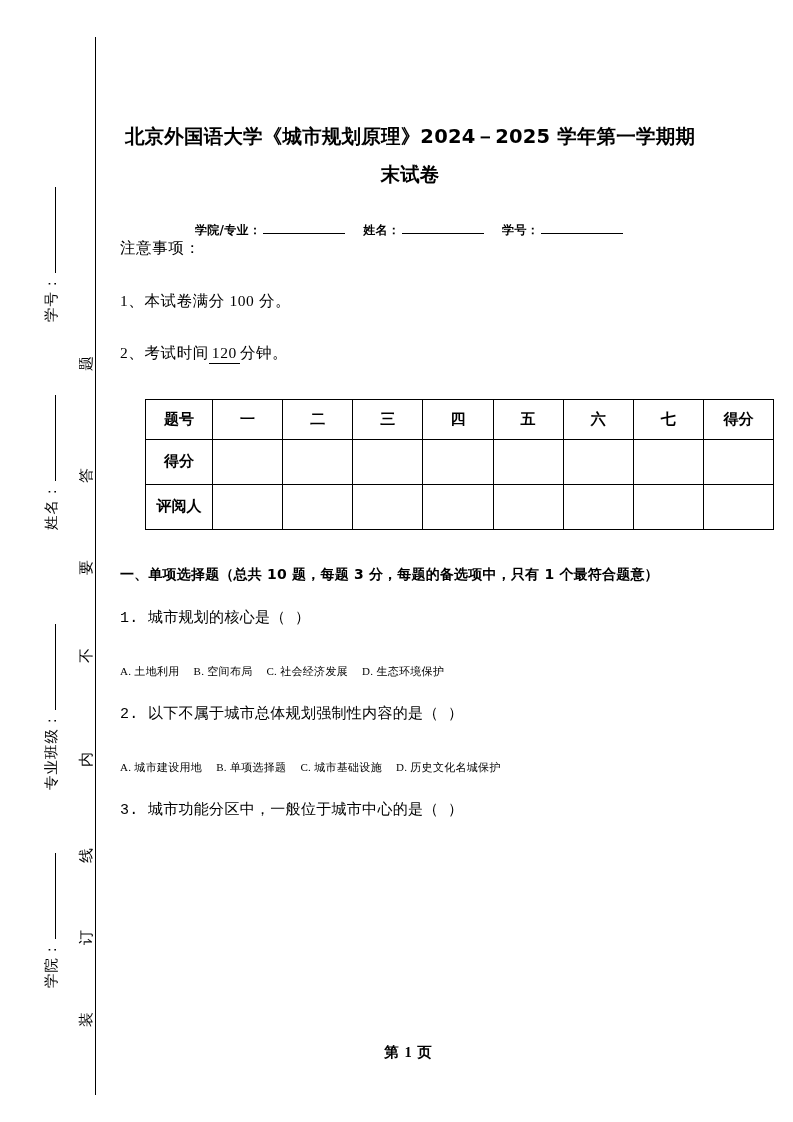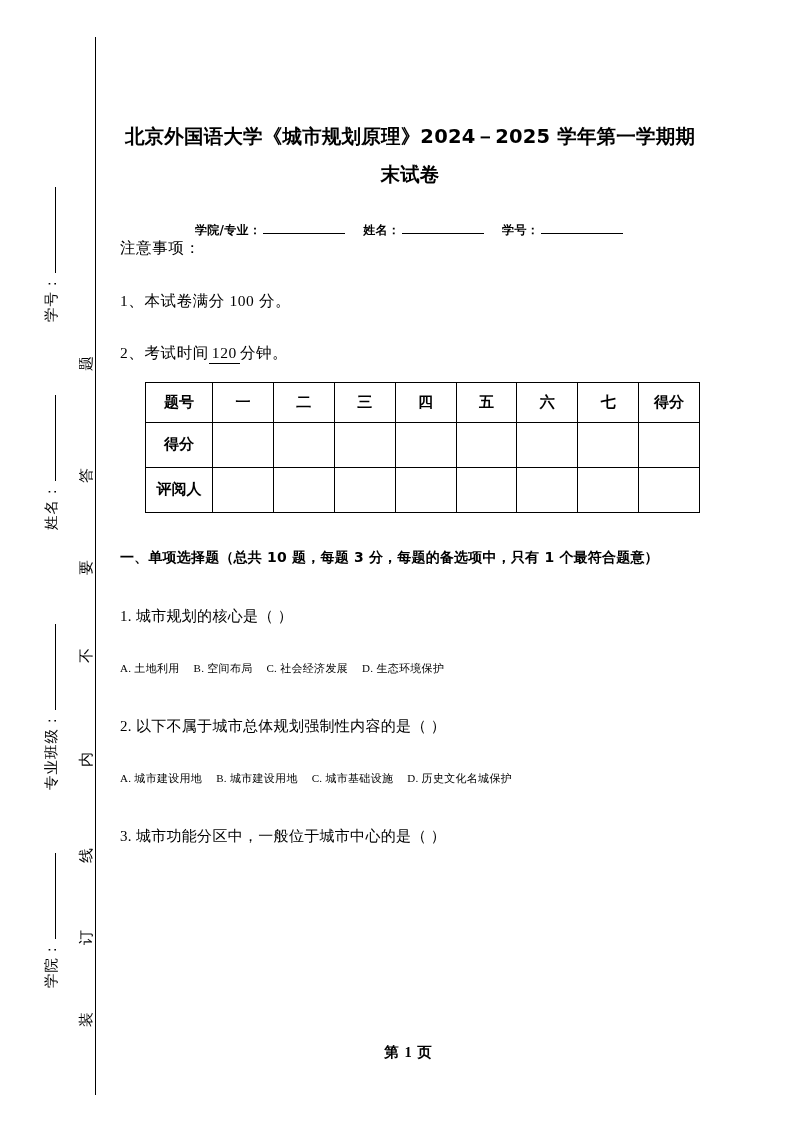--- a/index.html
+++ b/index.html
@@ -118,24 +118,24 @@
   #note-1 { margin-top: 34px; }
   #note-2 { margin-top: 34px; }
   .uline {
     display: inline-block;
     border-bottom: 1.2px solid #000;
     padding: 0 3px;
   }
 
   
   #score-table {
-    margin-top: 18px;
+    margin-top: 35px;
     margin-left: 25px;
     border-collapse: collapse;
-    width: 555px;
+    width: 629px;
     table-layout: fixed;
   }
   #score-table td {
     border: 1.4px solid #000;
     text-align: center;
     vertical-align: middle;
     font-family: "DejaVu Sans", "Liberation Sans", sans-serif;
     font-size: 15px;
     font-weight: bold;
     color: #000;
@@ -149,22 +149,22 @@
     margin-top: 28px;
     font-family: "DejaVu Sans", "Liberation Sans", sans-serif;
     font-size: 14px;
     font-weight: bold;
     line-height: 32px;
     text-align: justify;
     text-align-last: left;
     letter-spacing: 0.2px;
   }
   .q-stem {
-    margin-top: 28px;
-    font-family: Liberation Serif, serif;
+    margin-top: 14px;
+    font-family: Liberation Mono, monospace;
     font-size: 15px;
     line-height: 30px;
     letter-spacing: 0.3px;
   }
   .q-opts {
     margin-top: 22px;
     font-family: Liberation Serif, serif;
     font-size: 11px;
     line-height: 30px;
     letter-spacing: 0.3px;
@@ -273,21 +273,21 @@
 
     <div class="sec-head">一、单项选择题（总共 10 题，每题 3 分，每题的备选项中，只有 1 个最符合题意）</div>
 
     <div class="q-stem">1. 城市规划的核心是（   ）</div>
     <div class="q-opts">
       <span class="opt">A. 土地利用</span><span class="opt">B. 空间布局</span><span class="opt">C. 社会经济发展</span><span class="opt">D. 生态环境保护</span>
     </div>
 
     <div class="q-stem">2. 以下不属于城市总体规划强制性内容的是（   ）</div>
     <div class="q-opts">
-      <span class="opt">A. 城市建设用地</span><span class="opt">B. 城市建设用地</span><span class="opt">C. 城市基础设施</span><span class="opt">D. 历史文化名城保护</span>
+      <span class="opt">A. 城市建设用地</span><span class="opt">B. 单项选择题</span><span class="opt">C. 城市基础设施</span><span class="opt">D. 历史文化名城保护</span>
     </div>
 
     <div class="q-stem">3. 城市功能分区中，一般位于城市中心的是（   ）</div>
 
   </div>
 
   <div id="footer">第 1 页</div>
 
 </div>
 

